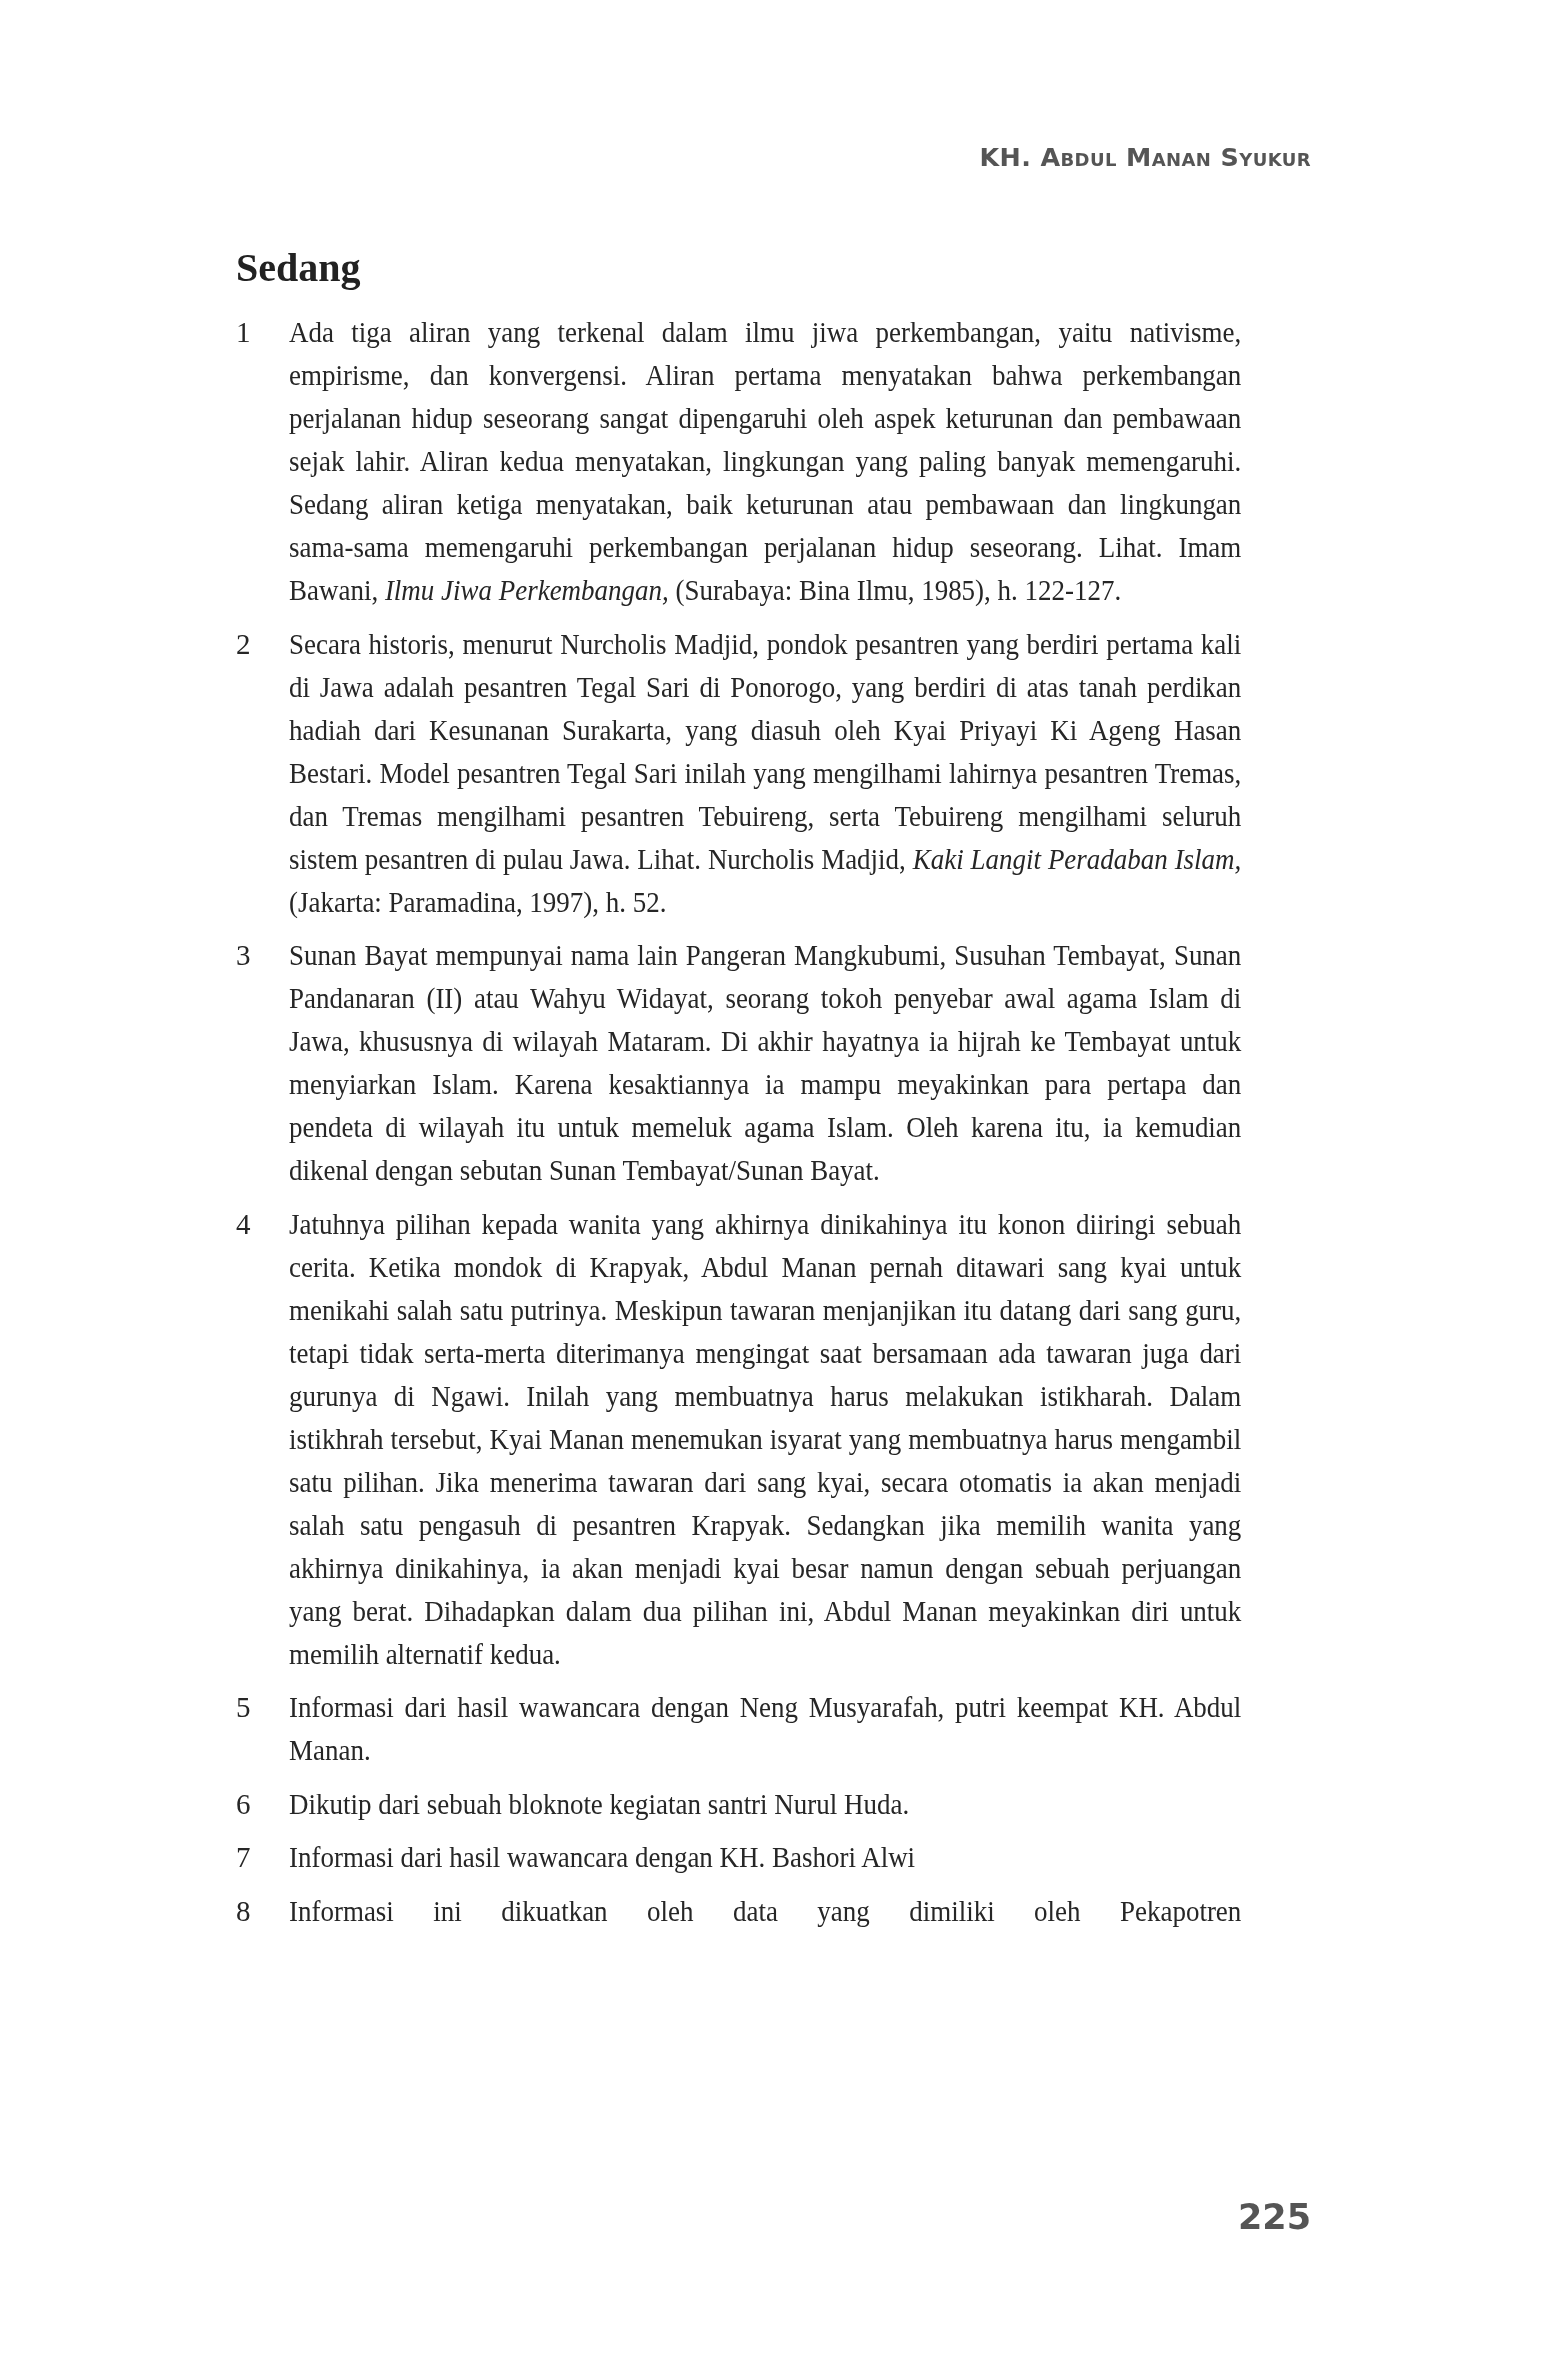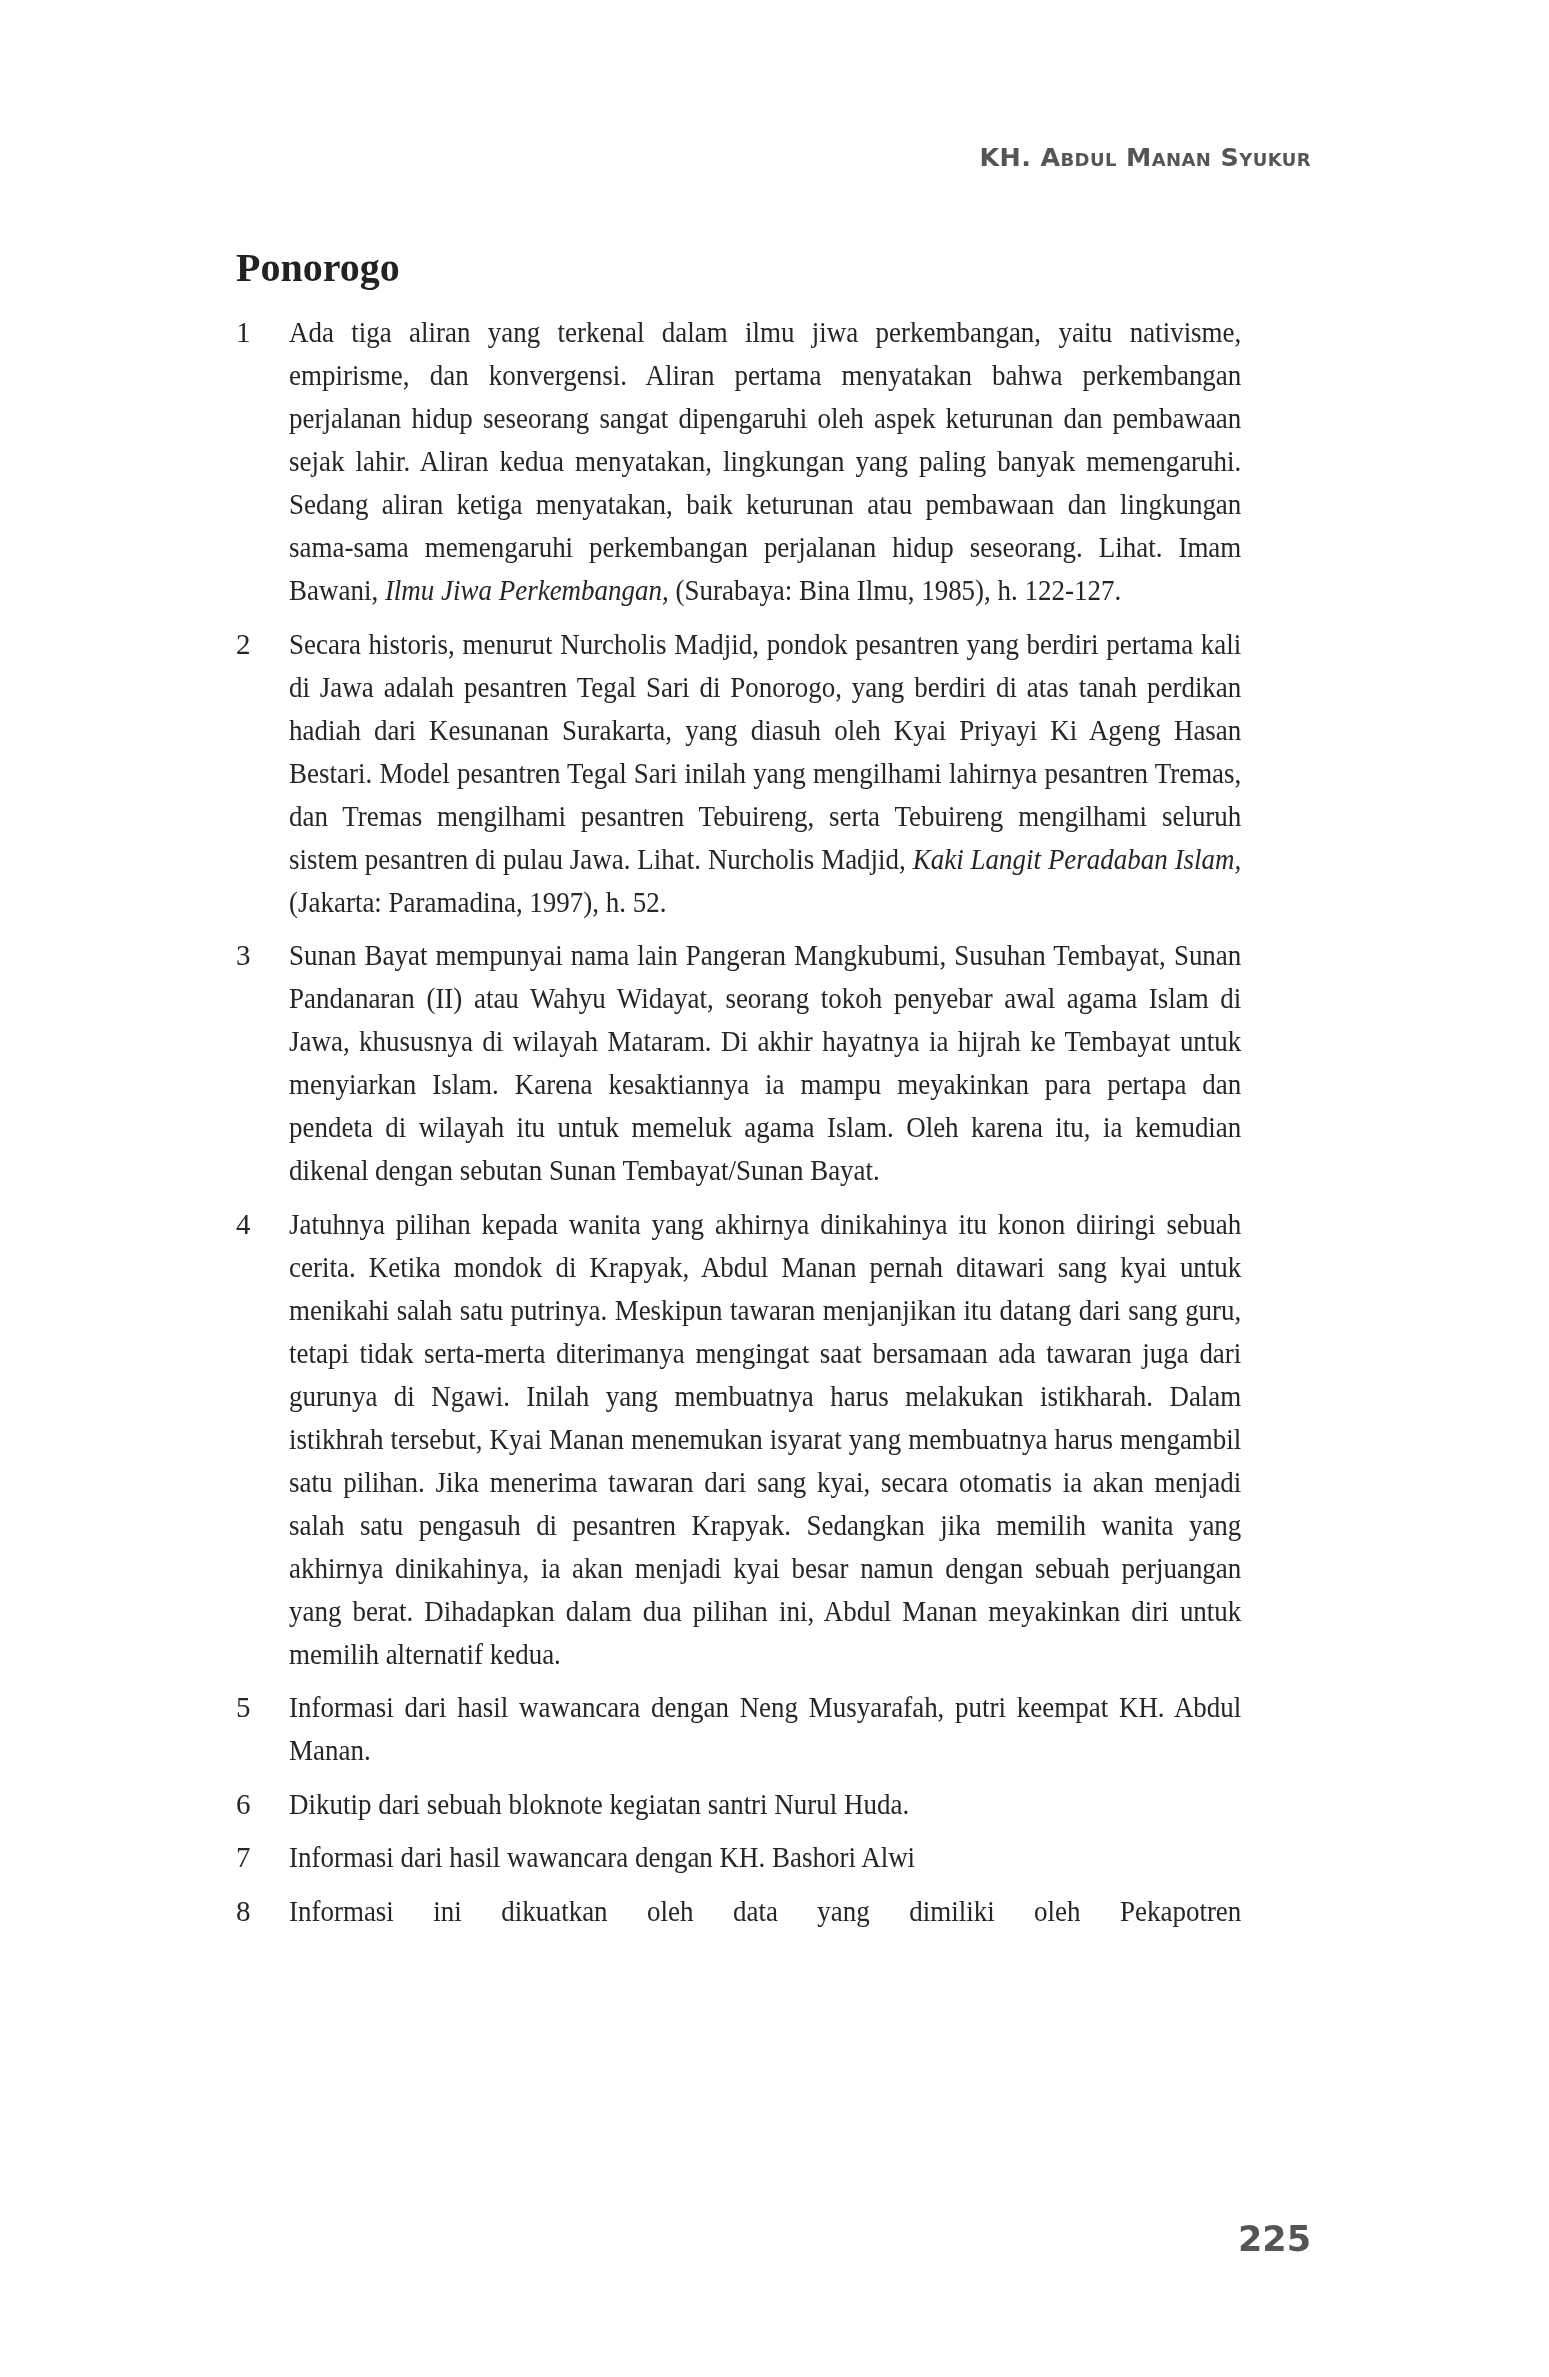--- a/index.html
+++ b/index.html
@@ -73,29 +73,28 @@
     font-style: italic;
   }
   .page-number {
     position: absolute;
     top: 2197px;
     right: 238px;
     font-family: "DejaVu Sans", sans-serif;
     font-weight: bold;
     font-size: 35px;
     color: #555555;
-    margin-top: 22px;
   }
 </style>
 </head>
 <body>
 
 <div class="running-header">KH. Abdul Manan Syukur</div>
 
-<h1 class="section-title">Ponorogo</h1>
+<h1 class="section-title">Sedang</h1>
 
 <ol class="notes">
   <li class="note">
     <span class="note-num">1</span>
     <span class="note-text"><span>Ada tiga aliran yang  terkenal dalam ilmu jiwa perkembangan, yaitu nativisme, empirisme, dan konvergensi. Aliran pertama menyatakan bahwa perkembangan perjalanan hidup seseorang sangat dipengaruhi oleh aspek keturunan dan pembawaan sejak lahir. Aliran kedua menyatakan, lingkungan yang paling banyak memengaruhi. Sedang aliran ketiga menyatakan, baik keturunan atau pembawaan dan lingkungan sama-sama memengaruhi perkembangan perjalanan hidup seseorang. Lihat. Imam Bawani, </span><em>Ilmu Jiwa Perkembangan,</em><span> (Surabaya: Bina Ilmu, 1985), h. 122-127.</span></span>
   </li>
   <li class="note">
     <span class="note-num">2</span>
     <span class="note-text"><span>Secara historis, menurut Nurcholis Madjid, pondok pesantren yang berdiri pertama kali di Jawa adalah pesantren Tegal Sari di Ponorogo, yang berdiri di atas tanah perdikan hadiah dari Kesunanan Surakarta, yang diasuh oleh Kyai Priyayi Ki Ageng Hasan Bestari. Model pesantren Tegal Sari inilah yang mengilhami lahirnya pesantren Tremas, dan Tremas mengilhami pesantren Tebuireng, serta Tebuireng mengilhami seluruh sistem pesantren di pulau Jawa. Lihat. Nurcholis Madjid, </span><em>Kaki Langit Peradaban Islam,</em><span> (Jakarta: Paramadina, 1997), h. 52.</span></span>
   </li>

